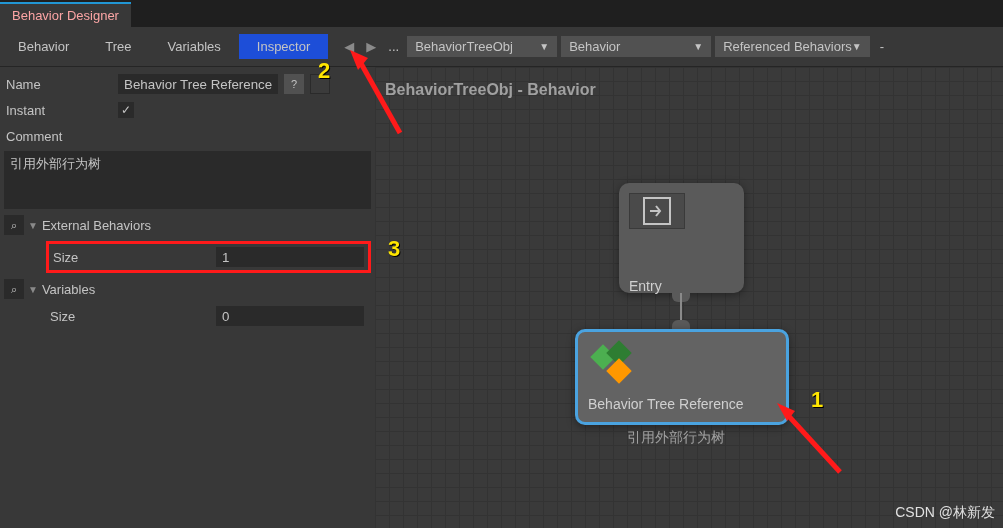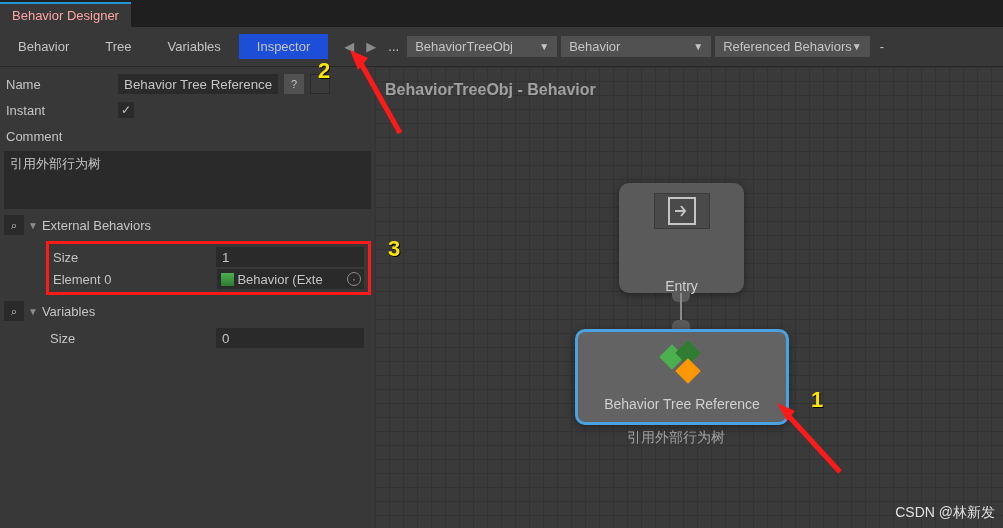--- a/index.html
+++ b/index.html
@@ -31,21 +31,21 @@
     .foldout { font-size: 10px; color: #8a8a8a; }
     .indent { padding-left: 46px; }
     .num-input { background: #2a2a2a; border: none; color: #c4c4c4; padding: 3px 6px; width: 148px; height: 20px; }
     .obj-field { background: #2a2a2a; width: 148px; height: 20px; display: inline-flex; align-items: center; padding: 0 4px; gap: 3px; position: relative; }
     .obj-icon { width: 13px; height: 13px; background: linear-gradient(#4caf50, #2e7d32); }
     .obj-picker { position: absolute; right: 3px; width: 14px; height: 14px; border: 1px solid #8a8a8a; border-radius: 50%; display: inline-flex; align-items: center; justify-content: center; font-size: 7px; }
     .field-label { width: 160px; }
     .redbox { border: 3px solid #ff1a1a; padding: 2px 4px; margin-left: 42px; }
     .canvas { flex: 1; position: relative; background: #3a3a3a; background-image: linear-gradient(#333 1px, transparent 1px), linear-gradient(90deg, #333 1px, transparent 1px); background-size: 14px 14px; }
     .canvas-title { position: absolute; top: 14px; left: 10px; font-size: 16px; font-weight: bold; color: #a0a0a0; white-space: nowrap; }
-    .node { position: absolute; background: #5a5a5a; border-radius: 10px; box-shadow: 0 2px 8px rgba(0,0,0,0.4); display: flex; flex-direction: column; align-items: center; gap: 41px; }
+    .node { position: absolute; background: #5a5a5a; border-radius: 10px; box-shadow: 0 2px 8px rgba(0,0,0,0.4); display: flex; flex-direction: column; align-items: flex-start; gap: 41px; }
     .node.entry { left: 244px; top: 116px; width: 125px; height: 110px; padding: 10px; }
     .node.ref { left: 200px; top: 262px; width: 214px; height: 96px; padding: 10px; border: 3px solid #4aa3e0; background: #636363; }
     .node-icon { width: 56px; height: 56px; background: #4a4a4a; border: 1px solid #3a3a3a; display: flex; align-items: center; justify-content: center; margin-bottom: 8px; }
     .node-label { color: #d0d0d0; font-size: 14px; }
     .node-sub { position: absolute; top: 362px; left: 252px; color: #a0a0a0; font-size: 14px; }
     .connector { position: absolute; left: 305px; top: 226px; width: 2px; height: 36px; background: #8a8a8a; }
     .port { position: absolute; width: 18px; height: 10px; background: #5a5a5a; border-radius: 0 0 6px 6px; }
     .port.out { left: 297px; top: 225px; }
     .port.in { left: 297px; top: 253px; border-radius: 6px 6px 0 0; }
     .annot { position: absolute; font-size: 22px; font-weight: 900; color: #ffe600; text-shadow: 1px 1px 0 #000; }
@@ -110,28 +110,20 @@
     <div class="section-header">
       <span class="srch-icon">⌕</span>
       <span class="foldout">▼</span>
       <span>External Behaviors</span>
     </div>
     <div class="redbox">
       <div class="row">
         <span class="field-label">Size</span>
         <input class="num-input" value="1" style="">
       </div>
-      <div class="row">
-        <span class="field-label">Element 0</span>
-        <div class="obj-field">
-          <span class="obj-icon"></span>
-          <span>Behavior (Exte</span>
-          <span class="obj-picker">◦</span>
-        </div>
-      </div>
     </div>
 
     <div class="section-header">
       <span class="srch-icon">⌕</span>
       <span class="foldout">▼</span>
       <span>Variables</span>
     </div>
     <div class="row indent">
       <span class="field-label">Size</span>
       <input class="num-input" value="0" style="">

